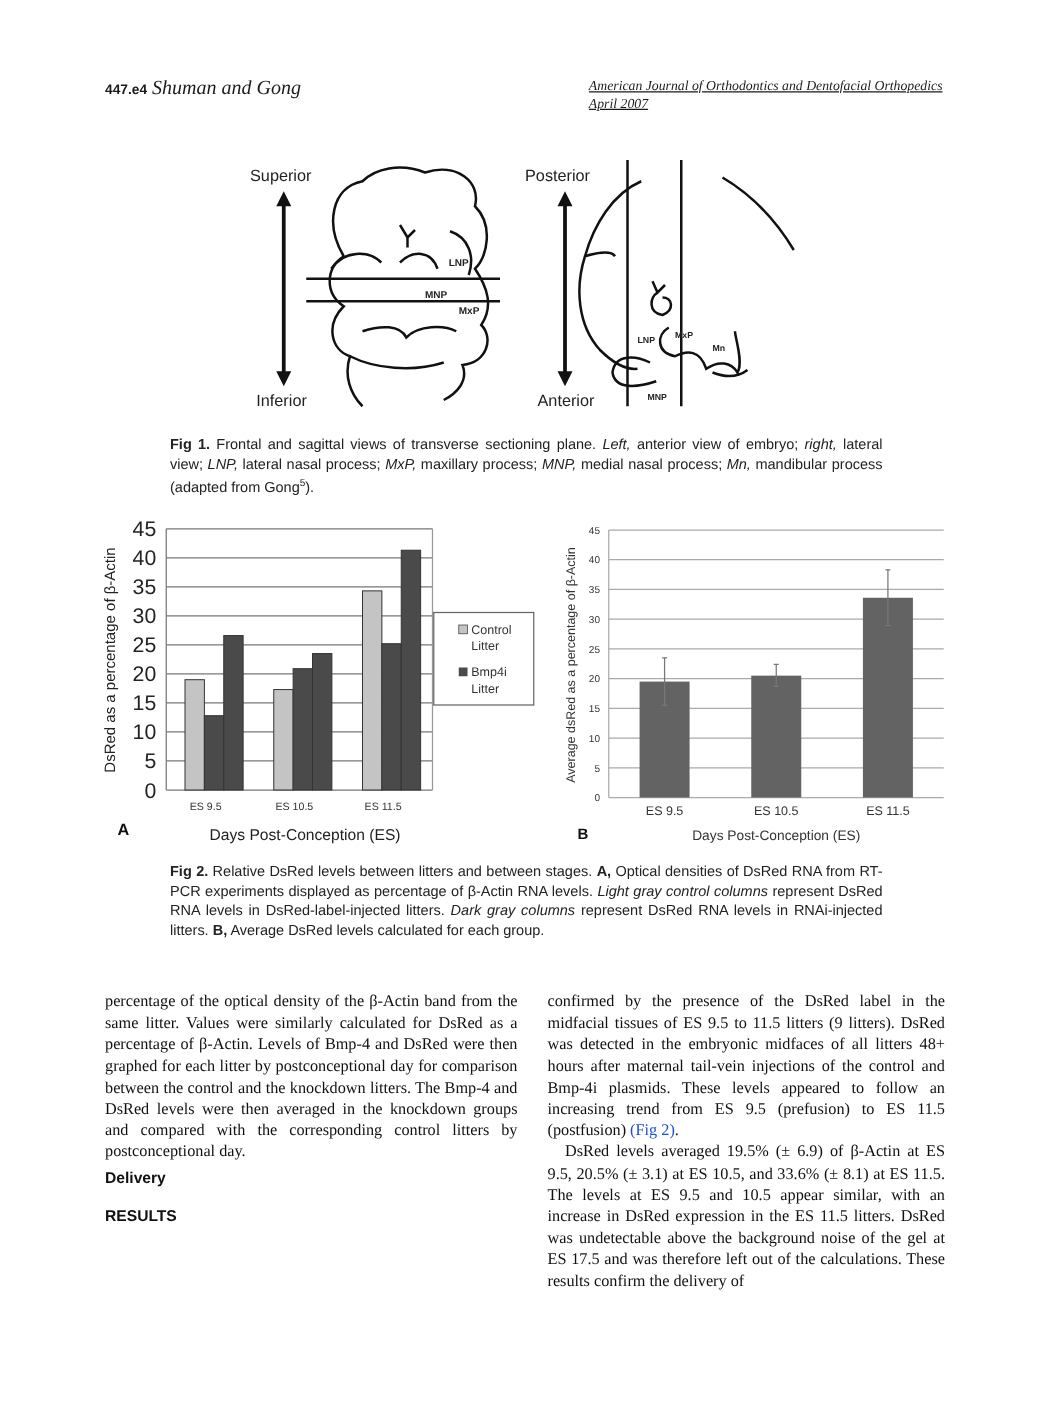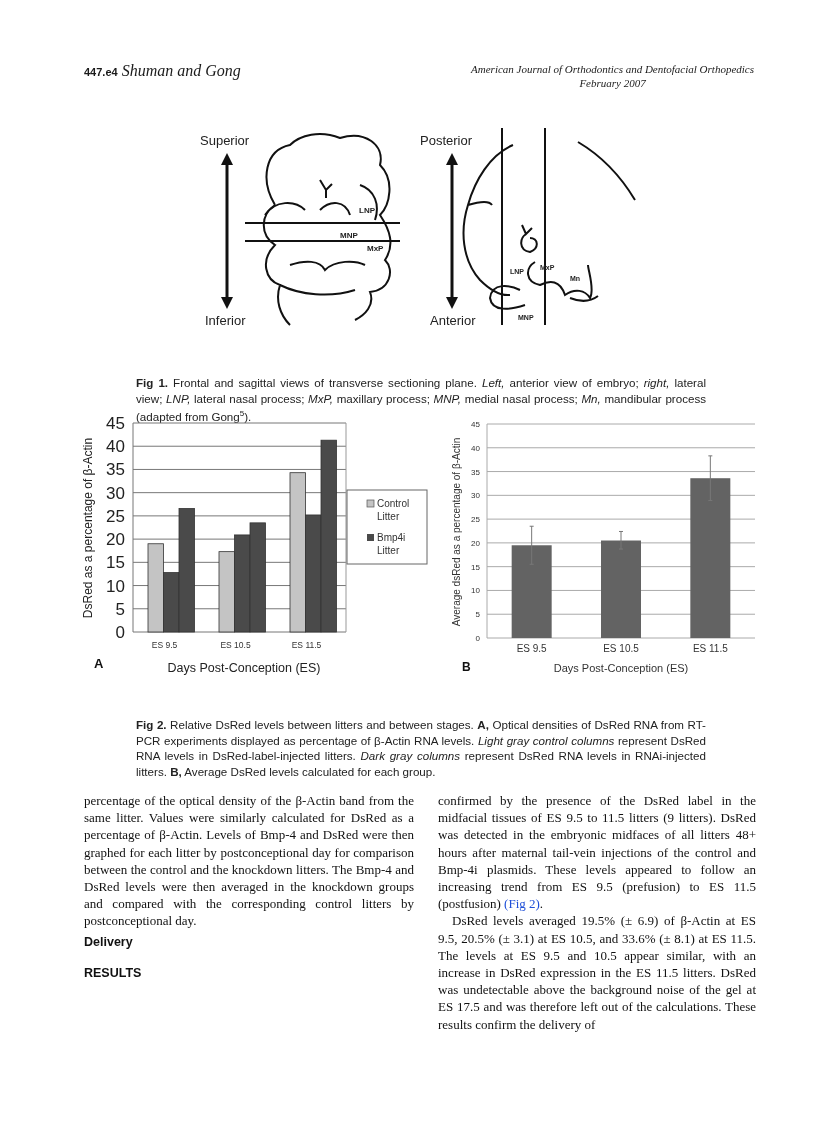--- a/index.html
+++ b/index.html
@@ -1,40 +1,40 @@
 <!DOCTYPE html>
 <html><head>
 <meta charset="utf-8">
 <style>
   html, body { margin: 0; padding: 0; background: #ffffff; }
   body { width: 838px; height: 1122px; position: relative; overflow: hidden; color: #1a1a1a; }
   .abs { position: absolute; }
   .hdr-left { left: 84px; top: 62px; font-family: "Liberation Sans", sans-serif; font-size: 11px; }
   .hdr-left b { font-weight: bold; }
   .hdr-left i { font-family: "Liberation Serif", serif; font-style: italic; font-size: 16px; margin-left: 4px; }
-  .hdr-right { right: 84px; top: 62px; text-align: center; font-family: "Liberation Serif", serif; font-style: italic; font-size: 11px; line-height: 14px; }
-  .caption { font-family: "Liberation Sans", sans-serif; font-size: 11.6px; line-height: 15.5px; text-align: justify; color: #222; margin-top: 27px; }
+  .hdr-right { right: 84px; top: 62px; text-align: left; font-family: "Liberation Serif", serif; font-style: italic; font-size: 11px; line-height: 14px; text-decoration: underline; }
+  .caption { font-family: "Liberation Sans", sans-serif; font-size: 11.6px; line-height: 15.5px; text-align: justify; color: #222; }
   .caption b { font-weight: bold; }
   .caption i { font-style: italic; }
   .body-col { font-family: "Liberation Serif", serif; font-size: 13px; line-height: 17.2px; text-align: justify; color: #111; width: 330px; }
   .body-col p { margin: 0; }
   .indent { text-indent: 14px; }
   .sec-head { font-family: "Liberation Sans", sans-serif; font-weight: bold; font-size: 12.5px; margin: 0; }
   .figlink { color: #1d4ed8; }
   svg text { font-family: "Liberation Sans", sans-serif; }
 </style>
 </head>
 <body>
 
 <div class="abs hdr-left">
   <b>447.e4</b><i>Shuman and Gong</i>
 </div>
 <div class="abs hdr-right">
   <div>American Journal of Orthodontics and Dentofacial Orthopedics</div>
-  <div>February 2007</div>
+  <div>April 2007</div>
 </div>
 
 <svg class="abs" style="left:180px;top:120px" width="480" height="215" viewBox="0 0 480 215">
 
   <g>
     <text x="20" y="25" font-size="13" fill="#222">Superior</text>
     <g>
       <line x1="47" y1="42" x2="47" y2="180" stroke="#111" stroke-width="3"></line>
       <polygon points="47,33 41,45 53,45" fill="#111"></polygon>
       <polygon points="47,189 41,177 53,177" fill="#111"></polygon>

